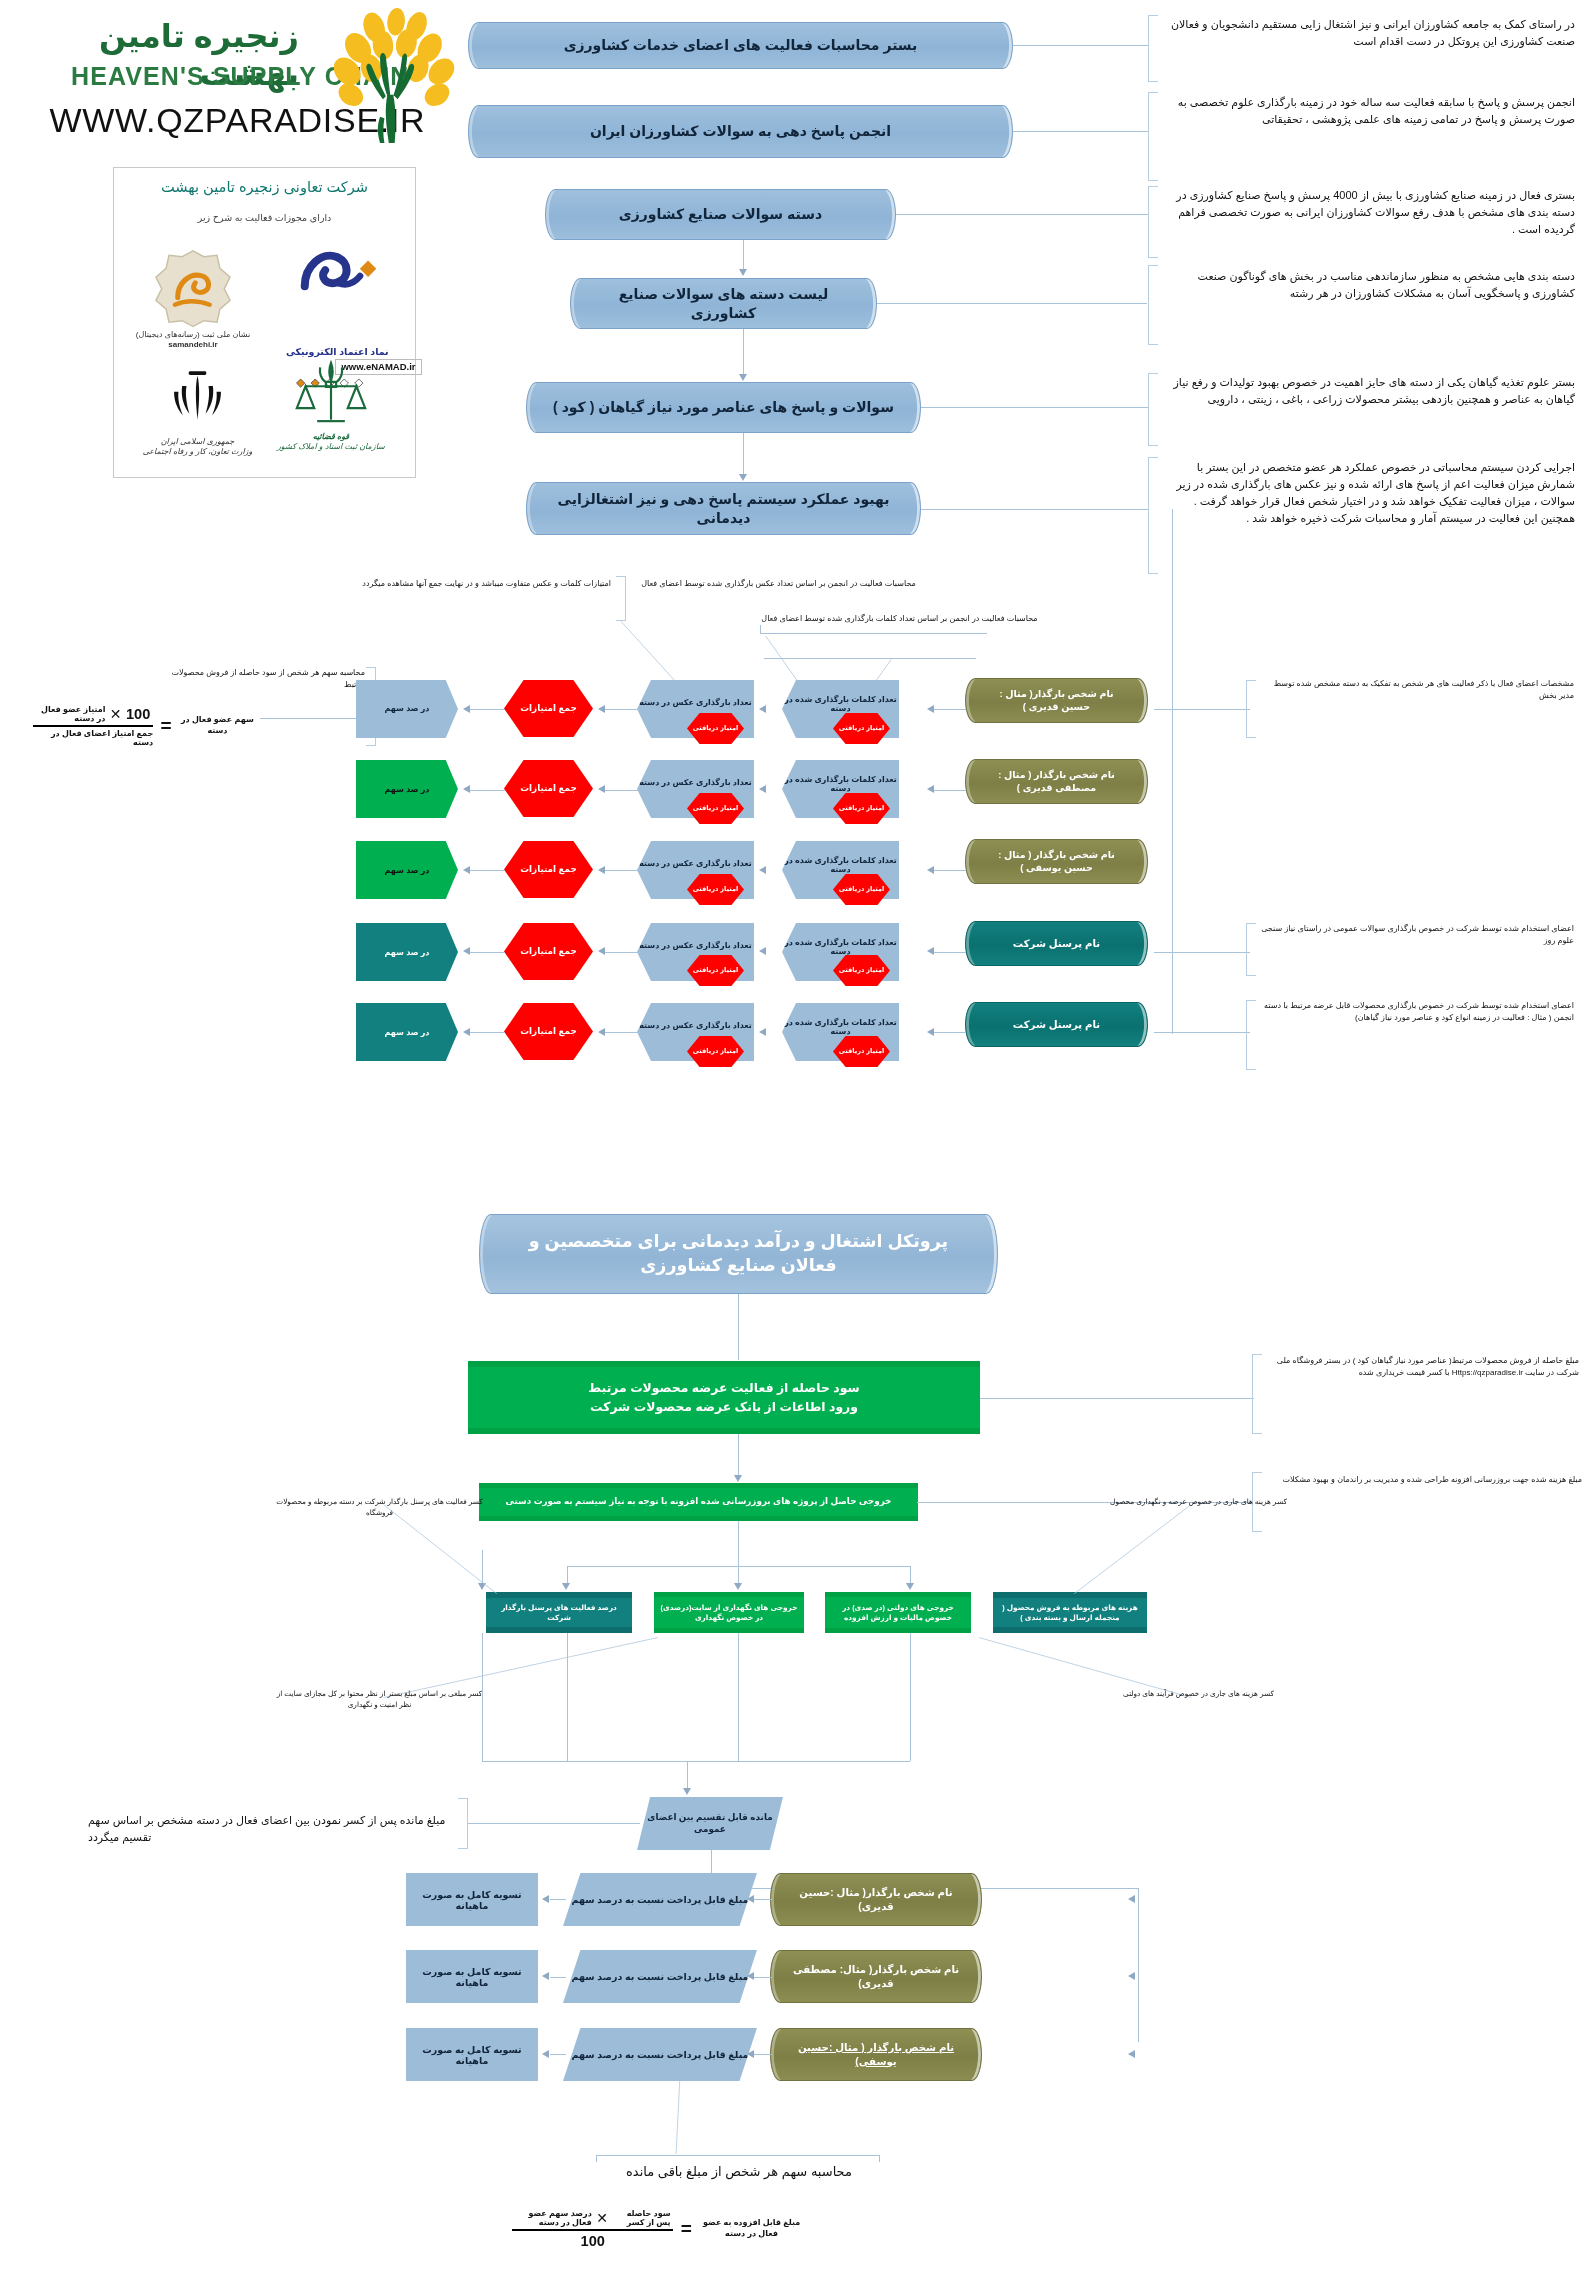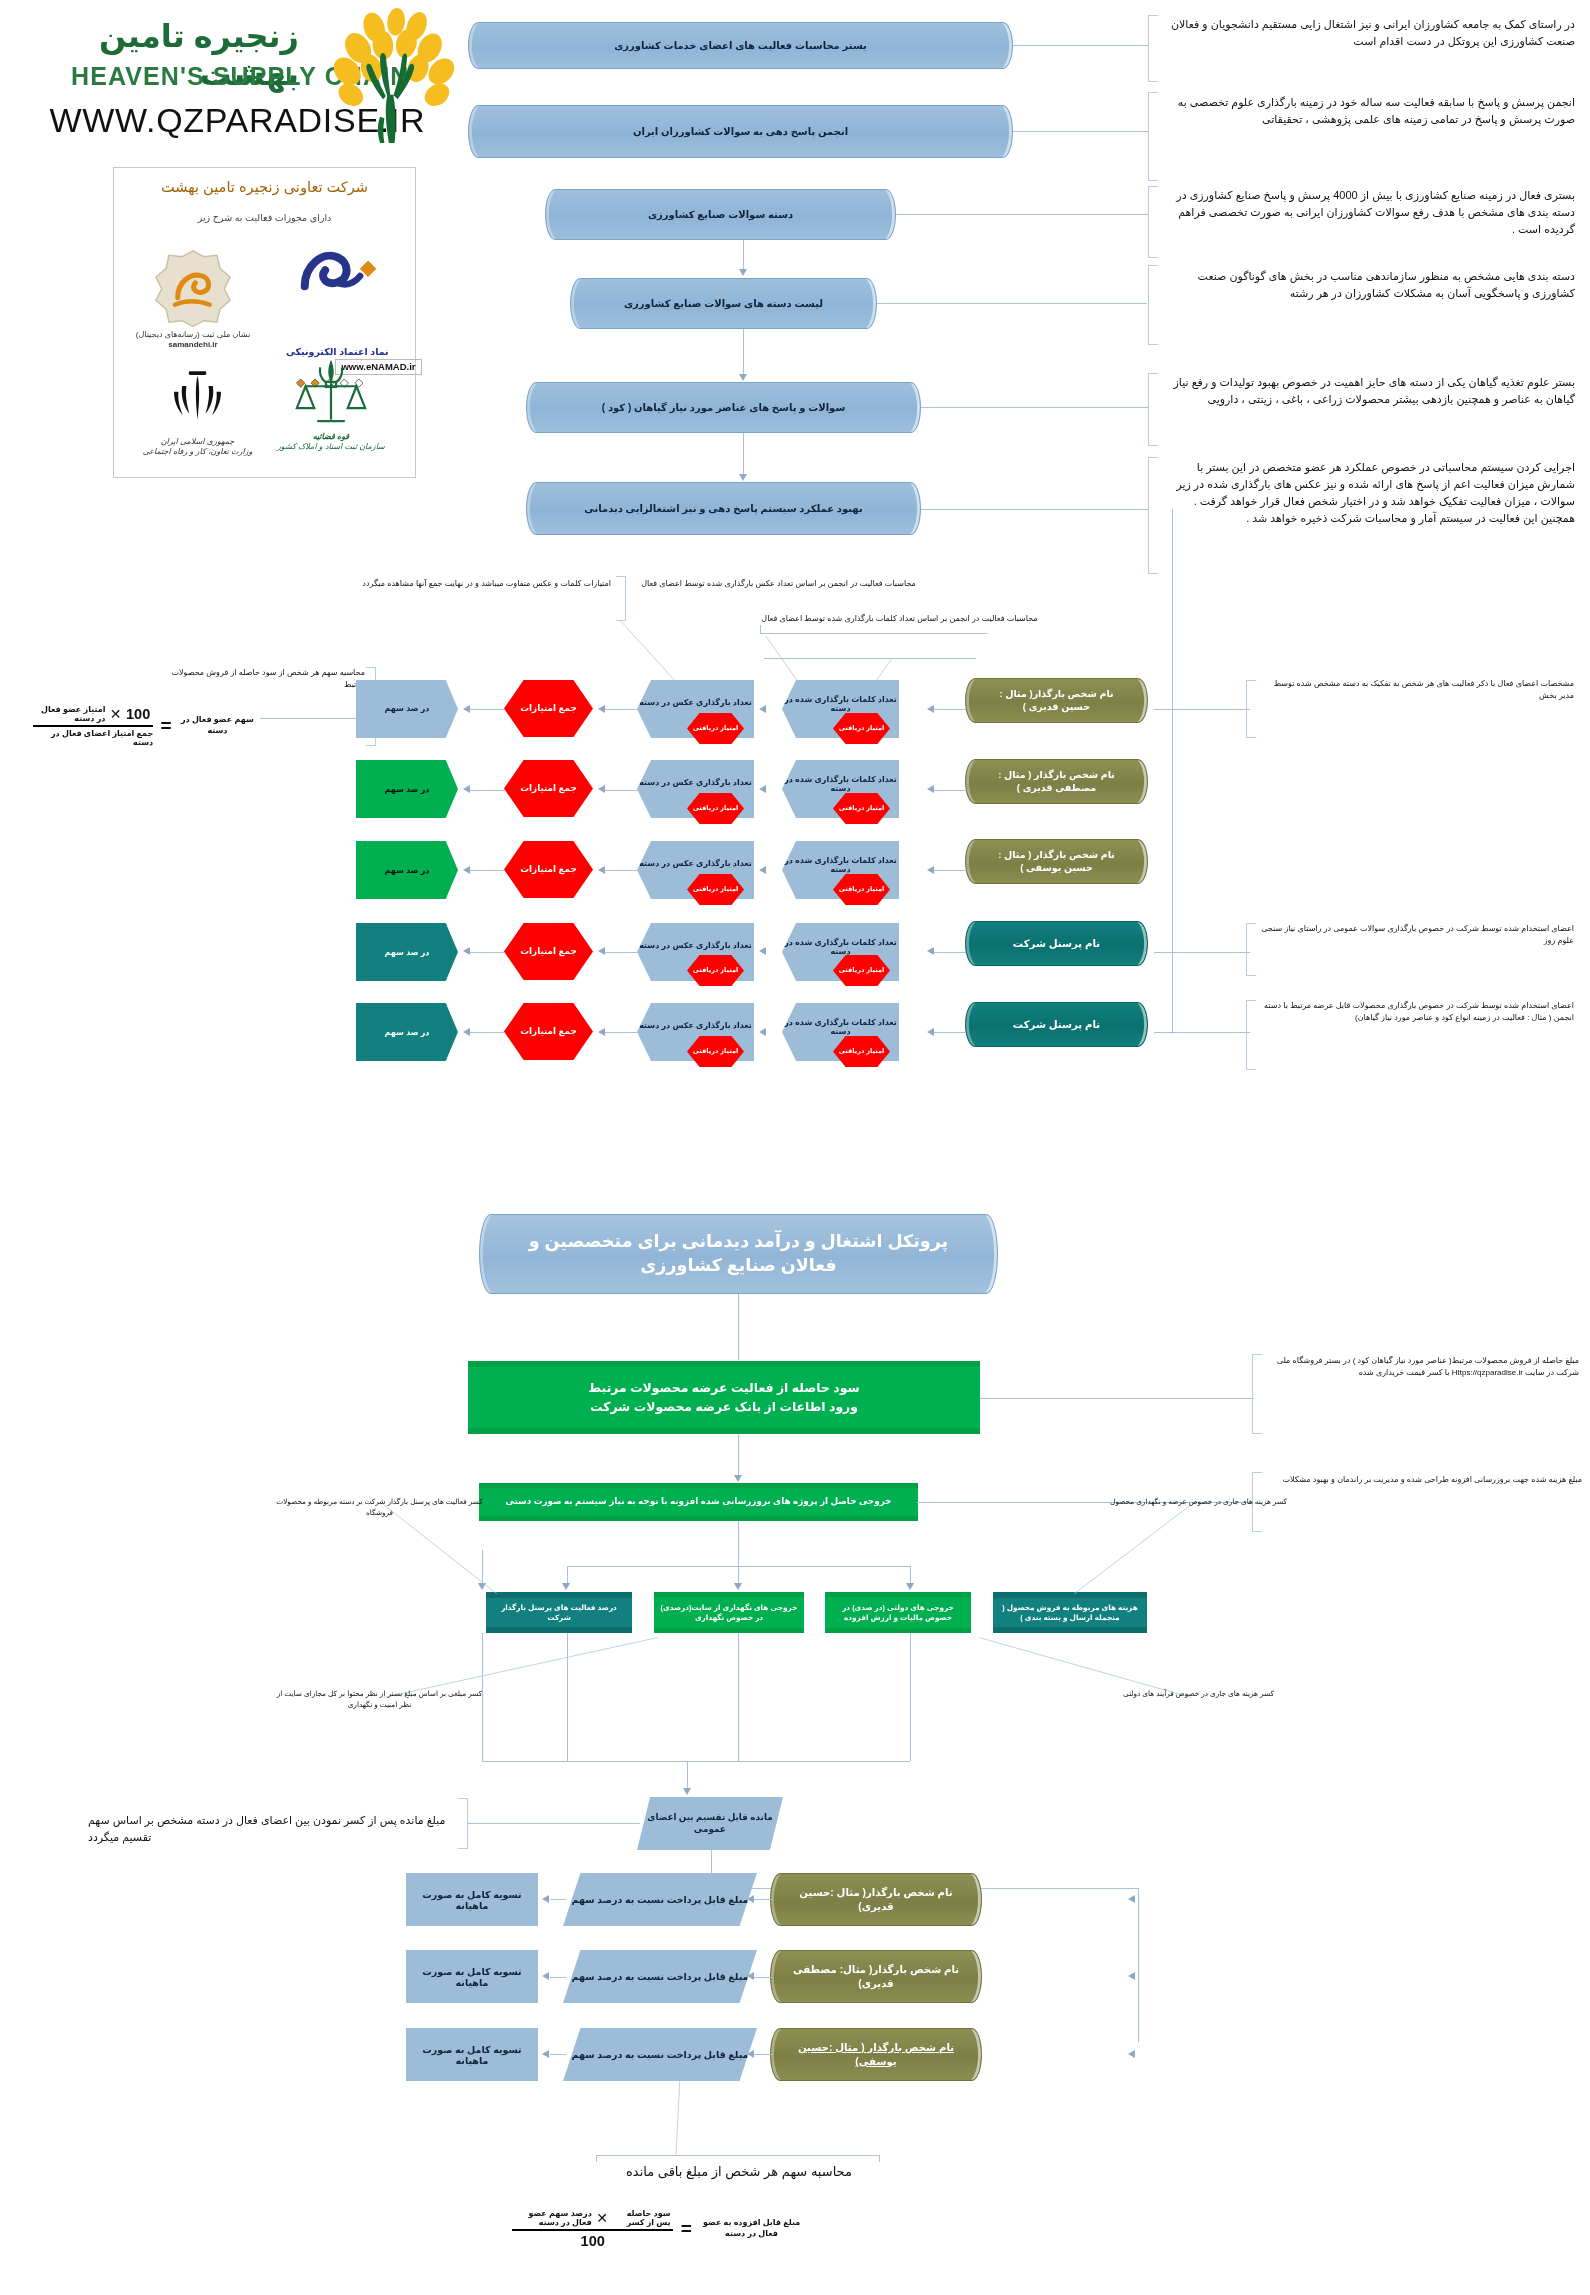--- a/index.html
+++ b/index.html
@@ -16,36 +16,36 @@
   .ctr{direction:rtl;text-align:center;unicode-bidi:embed;}
 
   
   #brand-name{font-size:32px;font-weight:bold;color:#1d6b36;letter-spacing:0.4px;}
   #brand-sub{font-size:25px;font-weight:bold;color:#2a7a41;letter-spacing:1.1px;}
   #brand-url{font-size:34px;font-weight:normal;color:#111;letter-spacing:0.7px;}
 
   .tree-svg{display:block;}
 
   #cert-panel{border:0.7px solid #c9c9c9;background:#fff;}
-  #cert-title{font-size:14.6px;color:#a16207;}
+  #cert-title{font-size:14.6px;color:#0f766e;}
   #cert-sub{font-size:9.5px;color:#444;}
   .cert-cap{font-size:8px;color:#333;line-height:1.25;}
 
   
   .cyl{
     background:linear-gradient(180deg,#9fc0dd 0%,#8fb4d6 55%,#9dbfdc 100%);
     border:0.7px solid #7ba3c9;
     border-radius:10.2px/50%;
     display:flex;align-items:center;justify-content:center;
     color:#10243a;font-weight:bold;
     box-shadow:inset -5.1px 0 0 -2.2px rgba(255,255,255,.55),
                inset 5.1px 0 0 -2.2px rgba(255,255,255,.35);
     padding:2.9px 19px;line-height:1.35;
   }
-  .cyl.big{font-size:10px;}
+  .cyl.big{font-size:14px;}
   .cyl-olive{
     background:linear-gradient(180deg,#8d8f53 0%,#7d7f46 55%,#8b8d51 100%);
     border:0.7px solid #6f7240;color:#fff;
   }
   .cyl-teal{
     background:linear-gradient(180deg,#12807f 0%,#0a7170 55%,#13817f 100%);
     border:0.7px solid #0a6463;color:#fff;
   }
   .cyl-title{
     background:linear-gradient(180deg,#a6c4de 0%,#92b5d6 55%,#a3c2dd 100%);

